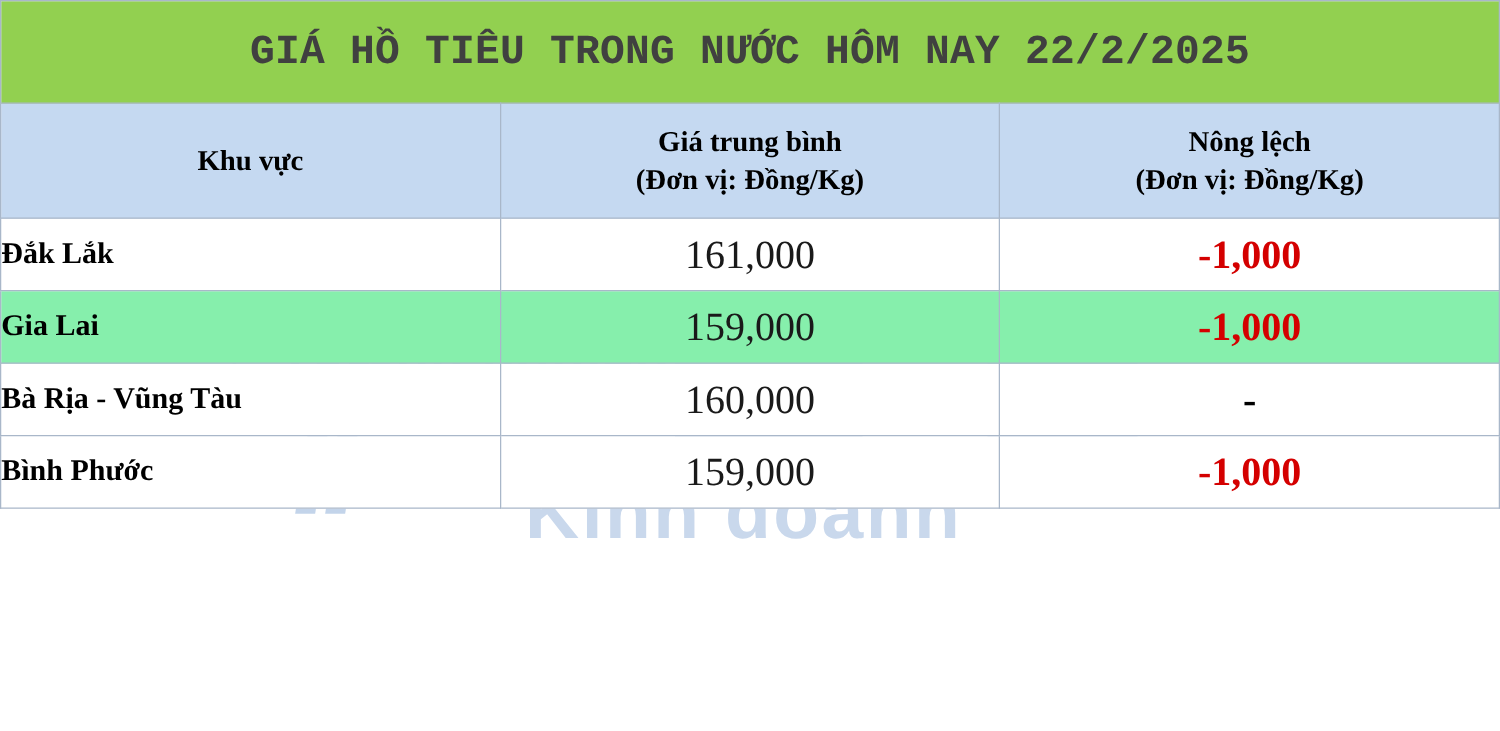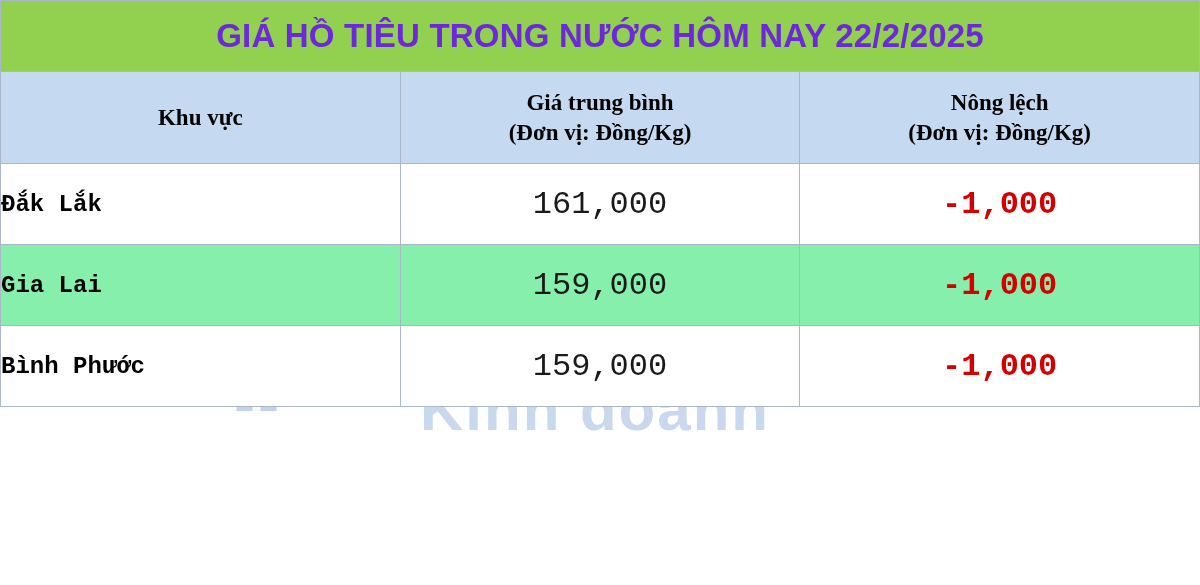--- a/index.html
+++ b/index.html
@@ -84,27 +84,27 @@
     table-layout: fixed;
   }
   table.price-table td, table.price-table th {
     border: 1px solid #a9b7c9;
     padding: 0;
     box-sizing: border-box;
   }
 
   .title-cell {
     background: #92d050;
-    height: 71px;
+    height: 82px;
     text-align: center;
     vertical-align: middle;
-    font-family: Liberation Sans, sans-serif;
+    font-family: Liberation Mono, monospace;
     font-weight: bold;
     font-size: 33px;
-    color: #6d28d9;
+    color: #404040;
     letter-spacing: 0.2px;
     border: 1px solid #a9b7c9;
   }
 
   .head-cell {
     background: #c5d9f1;
     height: 92px;
     text-align: center;
     vertical-align: middle;
     font-family: "Liberation Serif", serif;
@@ -116,23 +116,23 @@
 
   .col-region { width: 371px; margin-top: 16px; }
   .col-price  { width: 410px; margin-left: 28px; }
   .col-diff   { width: 419px; }
 
   .row-odd  td { background: #f2f2f2; }
   .row-even td { background: #86efac; }
   .row-white td { background: #ffffff; }
 
   .data-row td {
-    height: 81px;
+    height: 58px;
     vertical-align: middle;
-    font-family: Liberation Mono, monospace;
+    font-family: Liberation Serif, serif;
   }
   .cell-region {
     text-align: left;
     padding-left: 14px;
     font-weight: bold;
     font-size: 24px;
     color: #000000;
   }
   .cell-price {
     text-align: center;
@@ -193,20 +193,25 @@
         <td class="cell-diff">-1,000</td>
       </tr>
 
       <tr class="data-row row-even">
         <td class="cell-region">Gia Lai</td>
         <td class="cell-price">159,000</td>
         <td class="cell-diff">-1,000</td>
       </tr>
 
 
+      <tr class="data-row row-white">
+        <td class="cell-region">Bà Rịa - Vũng Tàu</td>
+        <td class="cell-price">160,000</td>
+        <td class="cell-diff neutral">-</td>
+      </tr>
 
       <tr class="data-row row-white">
         <td class="cell-region">Bình Phước</td>
         <td class="cell-price">159,000</td>
         <td class="cell-diff">-1,000</td>
       </tr>
     </tbody>
   </table>
 </div>
 

